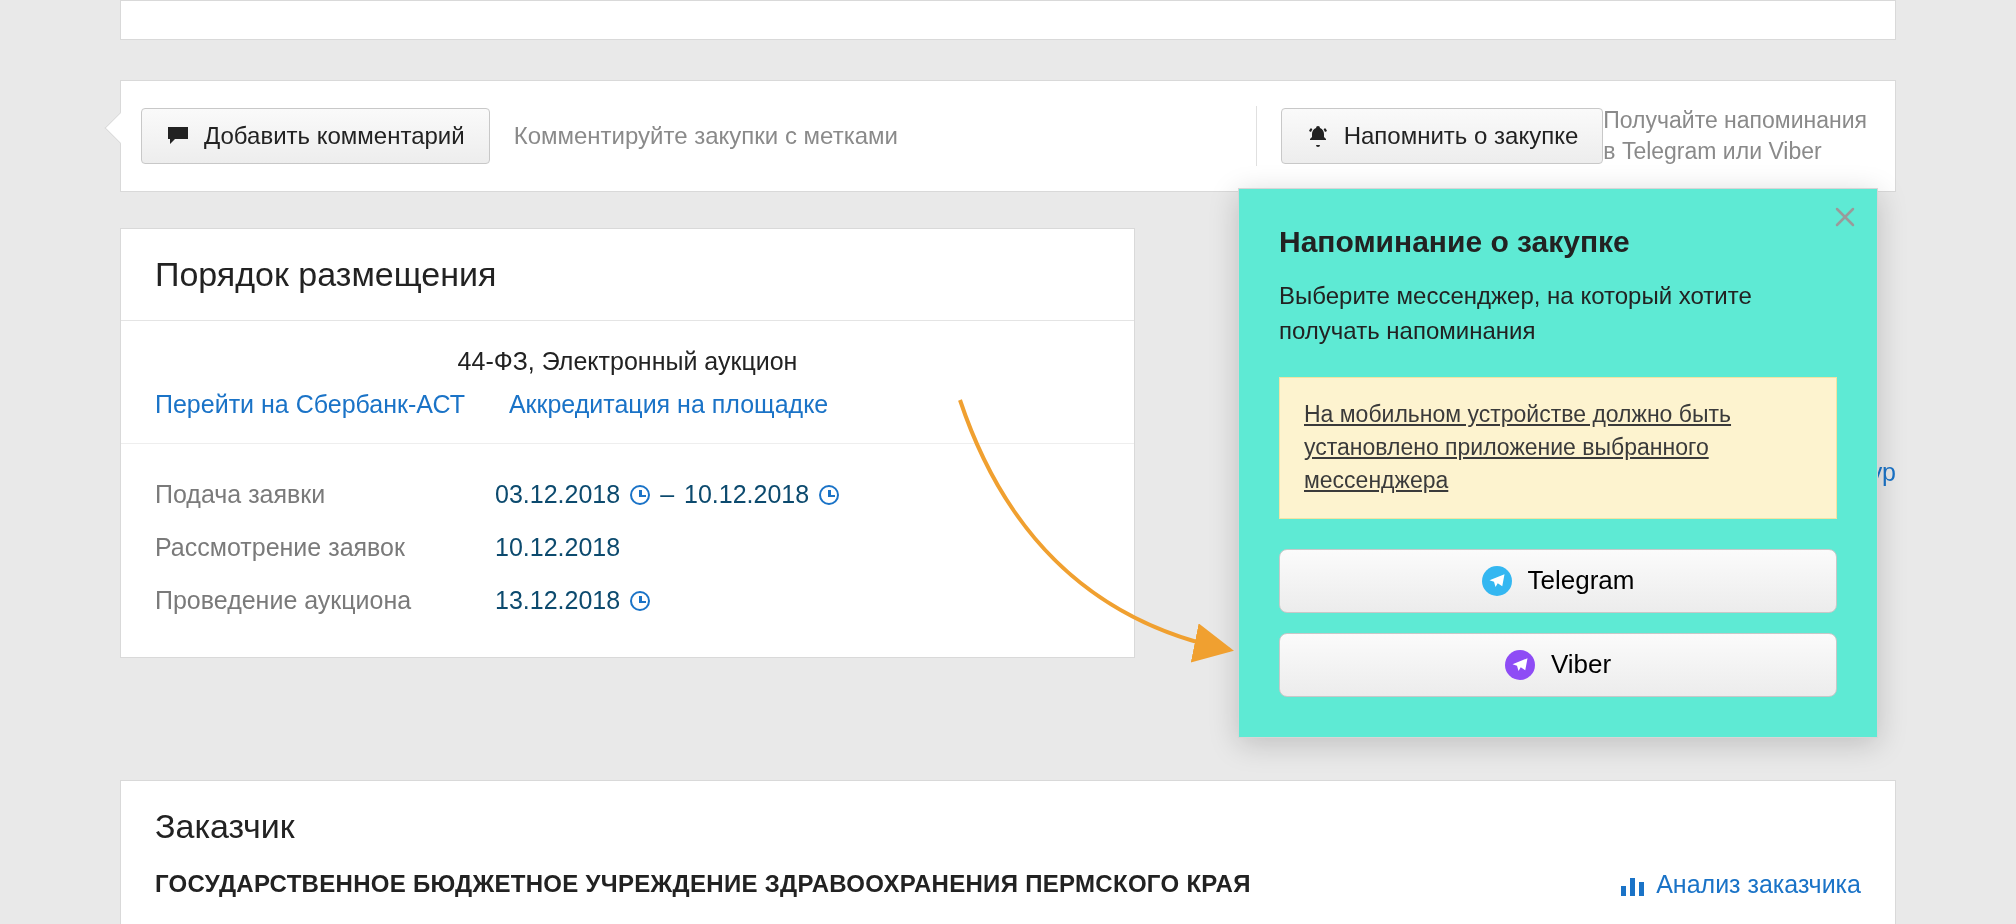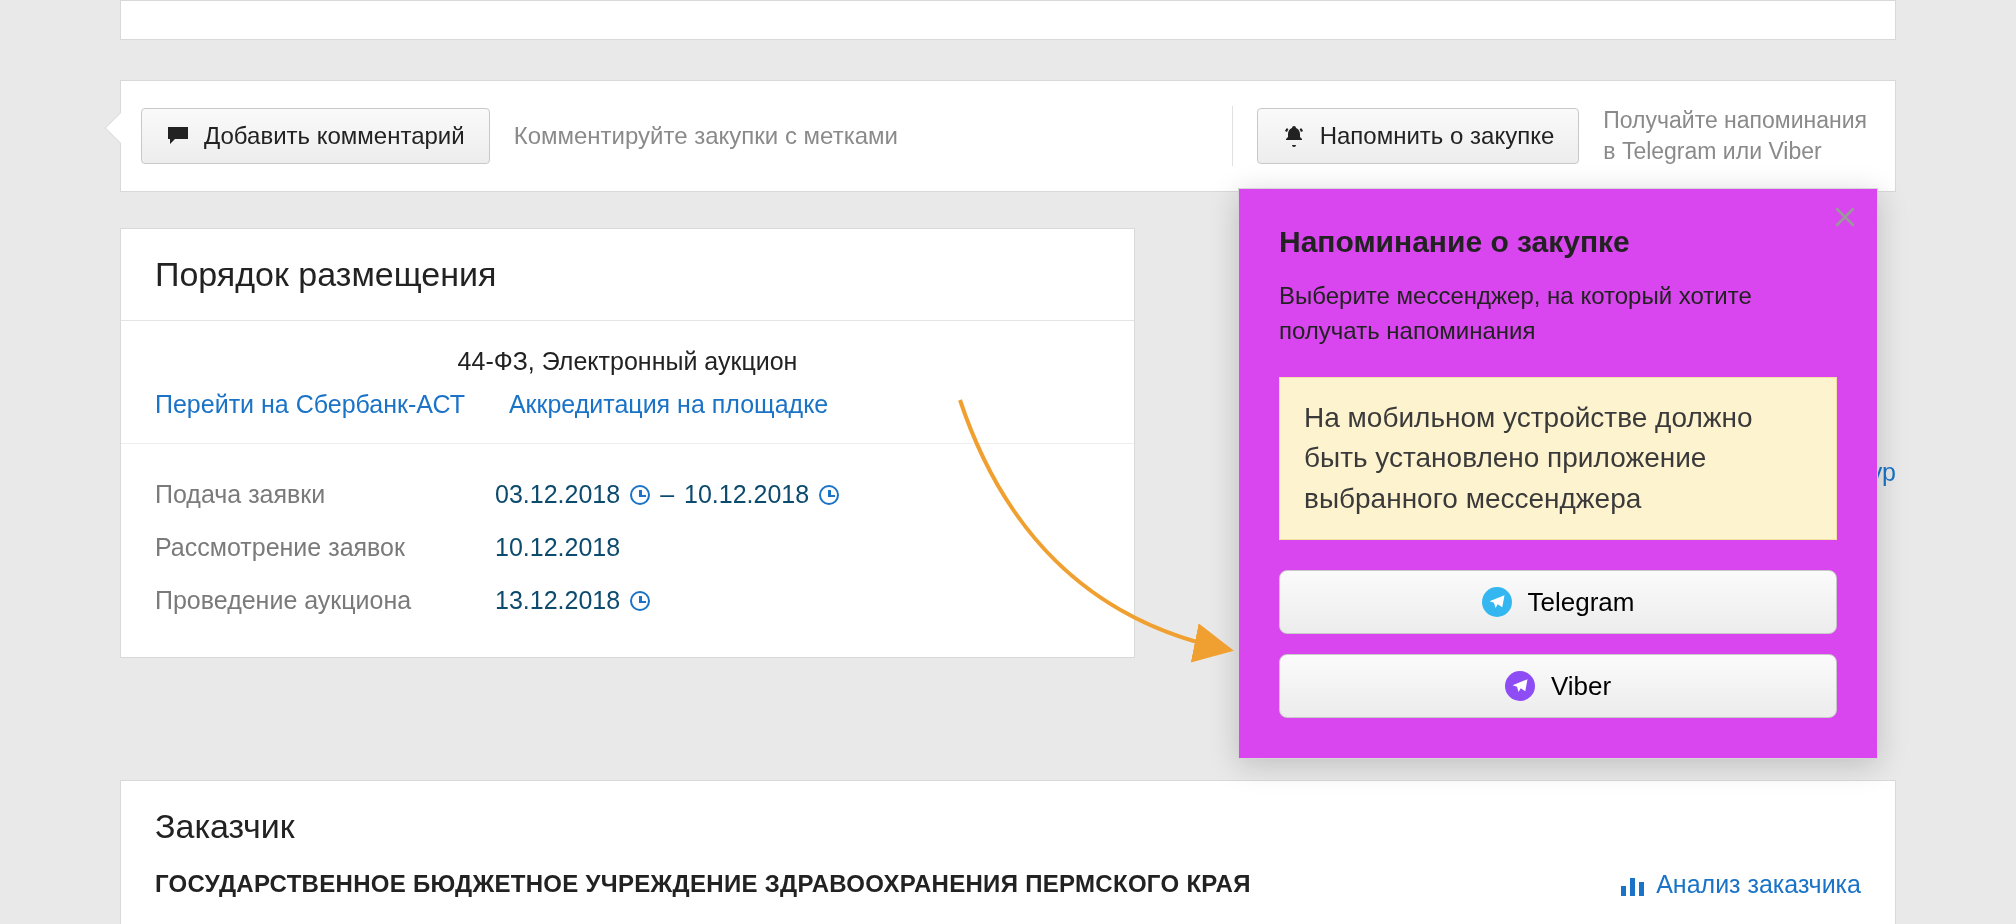--- a/index.html
+++ b/index.html
@@ -57,21 +57,20 @@
     margin-left: 24px;
     color: #8a8a8a;
     font-size: 24px;
   }
   .commentbar .sep {
     width: 1px; height: 60px; background: #e0e0e0;
     margin-left: auto;
   }
   .commentbar .remind-btn { margin-left: 24px; }
   .commentbar .hint2 {
-    margin-left: 24px;
     margin-right: 28px;
     color: #8a8a8a;
     font-size: 23px;
     line-height: 1.35;
   }
 
   
   .card {
     position: absolute;
     left: 120px; top: 228px;
@@ -175,21 +174,21 @@
     color: #1a73c7;
     font-size: 25px;
     text-decoration: none;
   }
 
   
   .popover {
     position: absolute;
     left: 1238px; top: 188px;
     width: 640px;
-    background: #d946ef;
+    background: #5eead4;
     border: 1px solid #d6d6d6;
     box-shadow: 0 6px 28px rgba(0,0,0,0.18);
     padding: 36px 40px 40px 40px;
   }
   .popover .close {
     position: absolute;
     right: 18px; top: 14px;
     width: 28px; height: 28px;
     cursor: pointer;
     color: #9a9a9a;
@@ -201,24 +200,25 @@
   }
   .popover .desc {
     font-size: 24px;
     line-height: 1.45;
     margin-bottom: 28px;
   }
   .popover .note {
     background: #fdf3cf;
     border: 1px solid #f3e3a3;
     padding: 20px 24px;
-    font-size: 28px;
+    font-size: 23px;
     line-height: 1.45;
     color: #3a3a3a;
     margin-bottom: 30px;
+    text-decoration: underline;
   }
   .popover .bigbtn {
     width: 100%;
     height: 64px;
     border-radius: 8px;
     background: linear-gradient(#fbfbfb, #ececec);
     border: 1px solid #c8c8c8;
     display: flex;
     align-items: center;
     justify-content: center;

